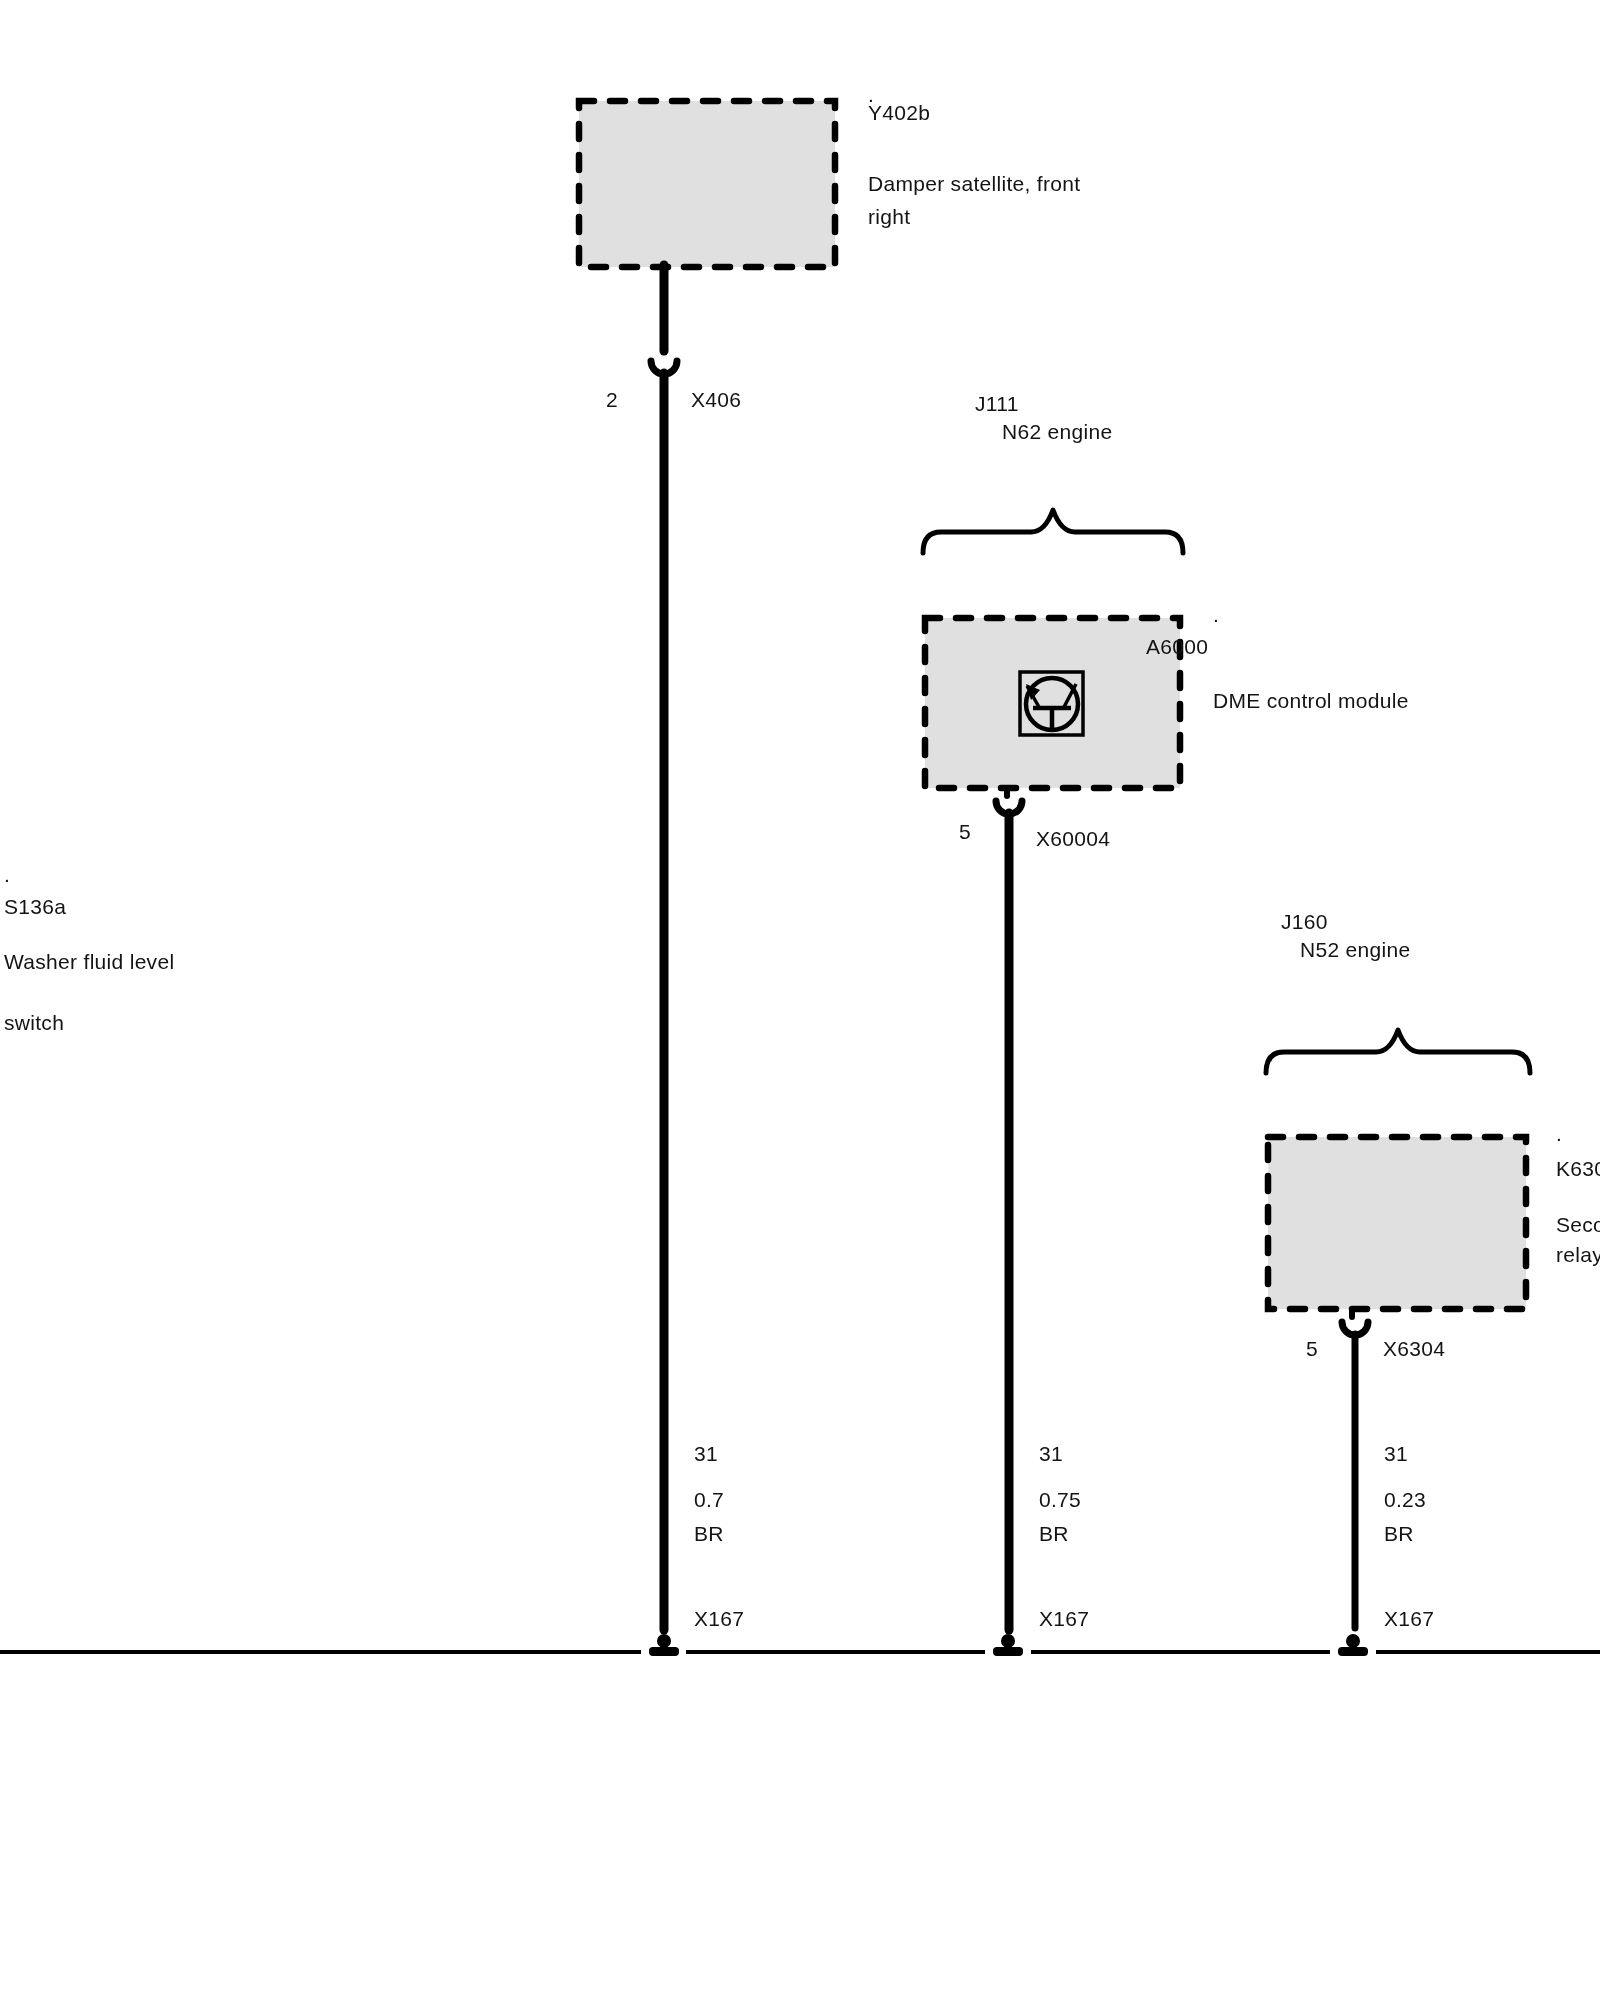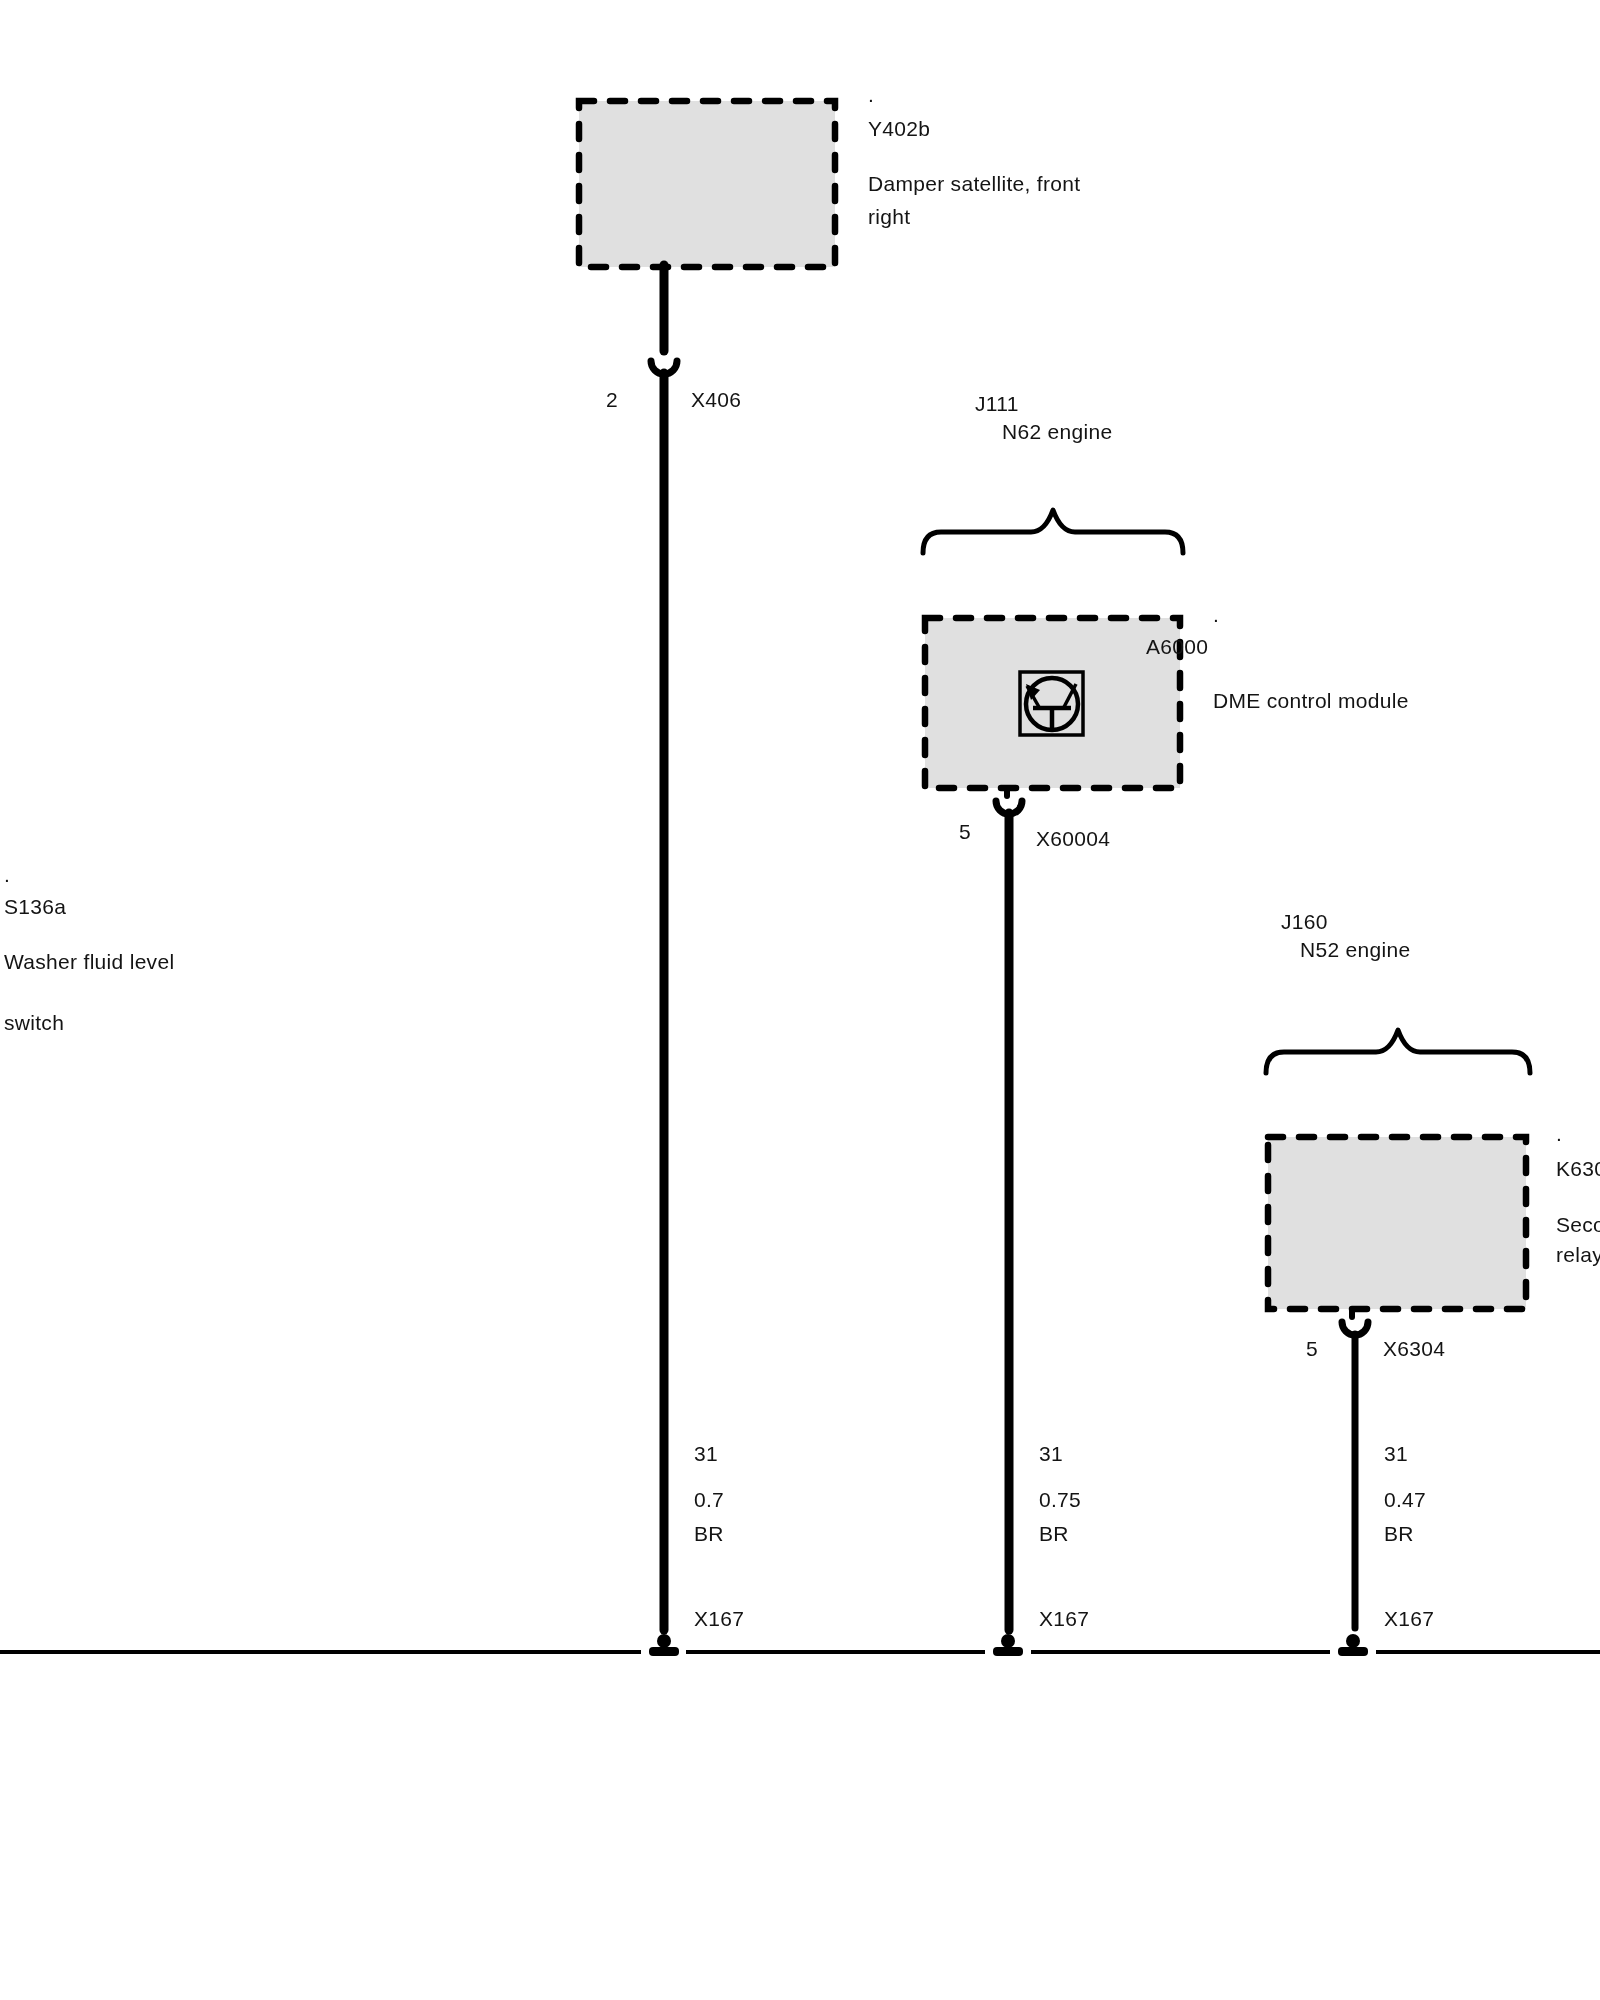--- a/index.html
+++ b/index.html
@@ -74,21 +74,21 @@
       <circle cx="1008" cy="1641" r="7"></circle>
       <rect x="993" y="1647" width="30" height="9" rx="4"></rect>
     </g>
     <g fill="#000000">
       <circle cx="1353" cy="1641" r="7"></circle>
       <rect x="1338" y="1647" width="30" height="9" rx="4"></rect>
     </g>
   </svg>
 
   <span class="lbl" style="left:868px; top:82px">.</span>
-  <span class="lbl" style="left:868px; top:116px">Y402b</span>
+  <span class="lbl" style="left:868px; top:100px">Y402b</span>
   <span class="lbl" style="left:868px; top:171px">Damper satellite, front</span>
   <span class="lbl" style="left:868px; top:204px">right</span>
 
   <span class="lbl" style="left:606px; top:387px">2</span>
   <span class="lbl" style="left:691px; top:387px">X406</span>
 
   <span class="lbl" style="left:975px; top:391px">J111</span>
   <span class="lbl" style="left:1002px; top:419px">N62 engine</span>
 
   <span class="lbl" style="left:1213px; top:602px">.</span>
@@ -118,17 +118,17 @@
   <span class="lbl" style="left:694px; top:1487px">0.7</span>
   <span class="lbl" style="left:694px; top:1521px">BR</span>
   <span class="lbl" style="left:694px; top:1606px">X167</span>
 
   <span class="lbl" style="left:1039px; top:1441px">31</span>
   <span class="lbl" style="left:1039px; top:1487px">0.75</span>
   <span class="lbl" style="left:1039px; top:1521px">BR</span>
   <span class="lbl" style="left:1039px; top:1606px">X167</span>
 
   <span class="lbl" style="left:1384px; top:1441px">31</span>
-  <span class="lbl" style="left:1384px; top:1487px">0.47</span>
+  <span class="lbl" style="left:1384px; top:1487px">0.23</span>
   <span class="lbl" style="left:1384px; top:1521px">BR</span>
   <span class="lbl" style="left:1384px; top:1606px">X167</span>
 
 </div>
 
 </body></html>

